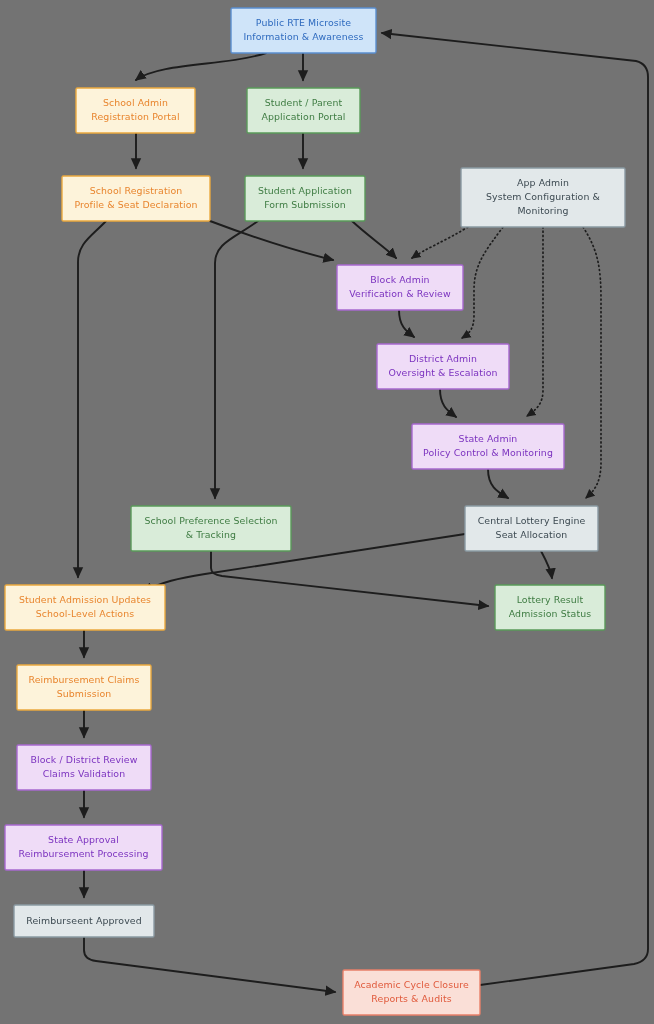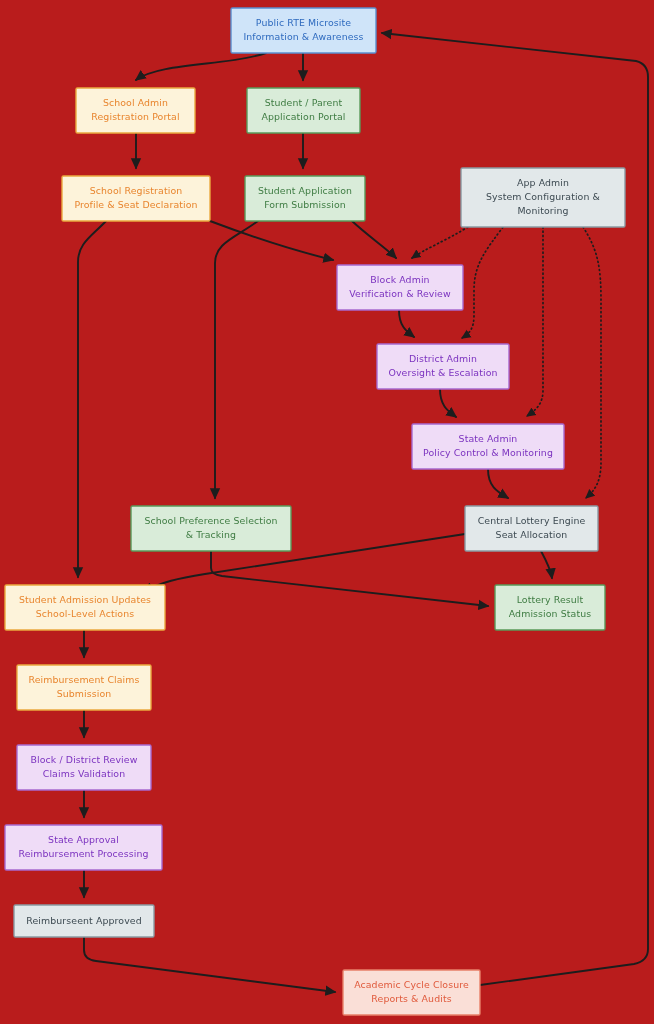--- a/index.html
+++ b/index.html
@@ -7,21 +7,21 @@
     padding: 0;
     background: #ffffff;
   }
   body {
     font-family: "DejaVu Sans", sans-serif;
   }
   #diagram-root {
     position: relative;
     width: 654px;
     height: 1024px;
-    background: #b91c1c;
+    background: #737373;
     overflow: hidden;
   }
   svg#flow {
     display: block;
     width: 654px;
     height: 1024px;
   }
   .node-rect {
     stroke-width: 1.4px;
   }

